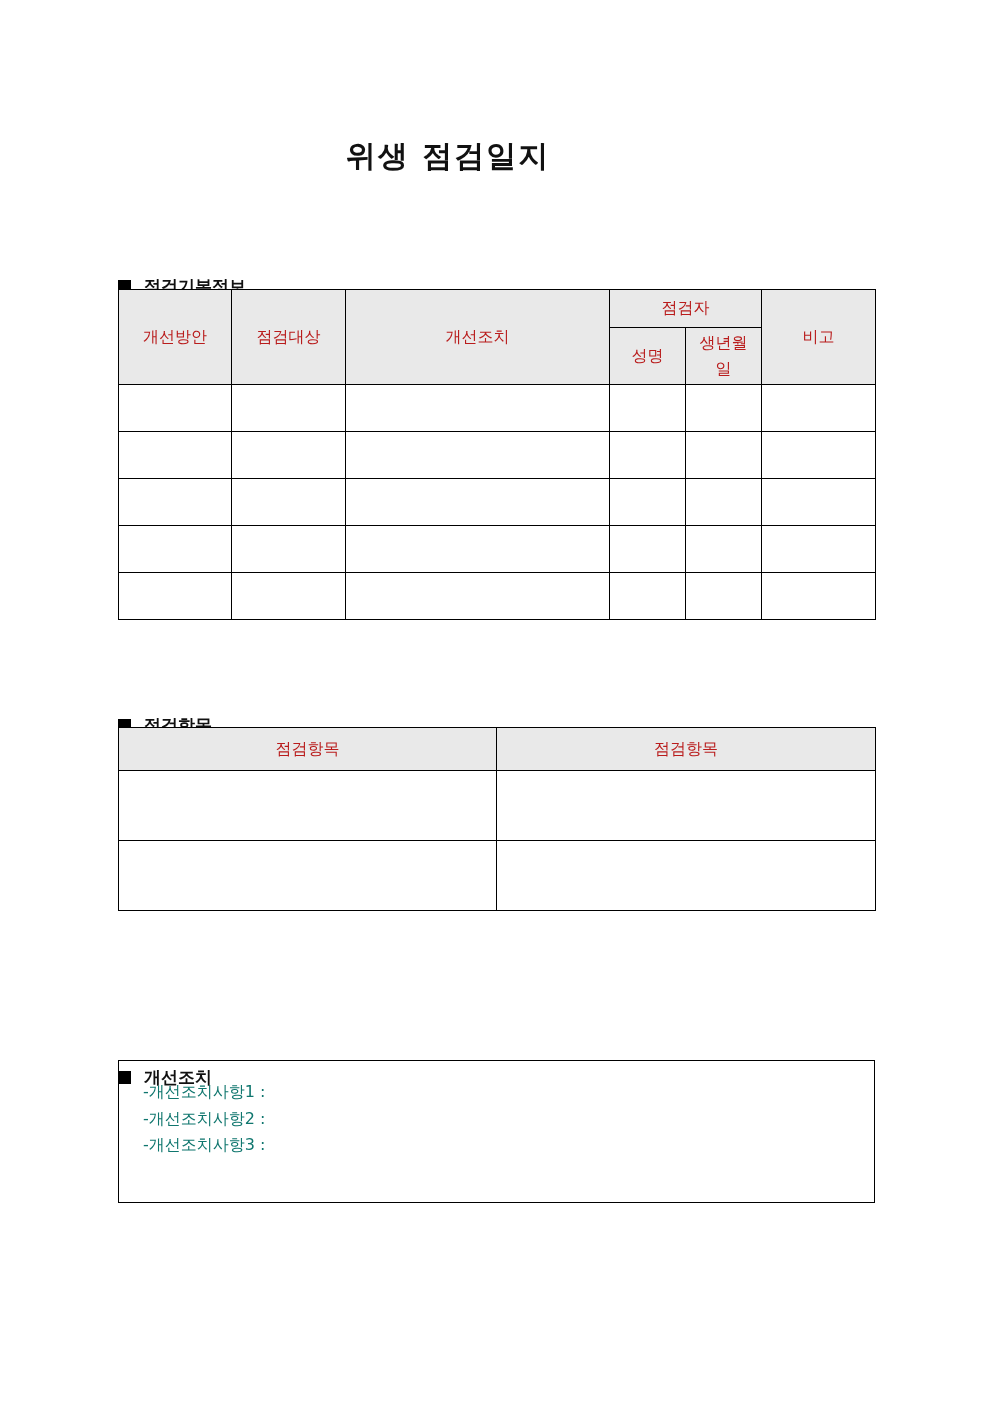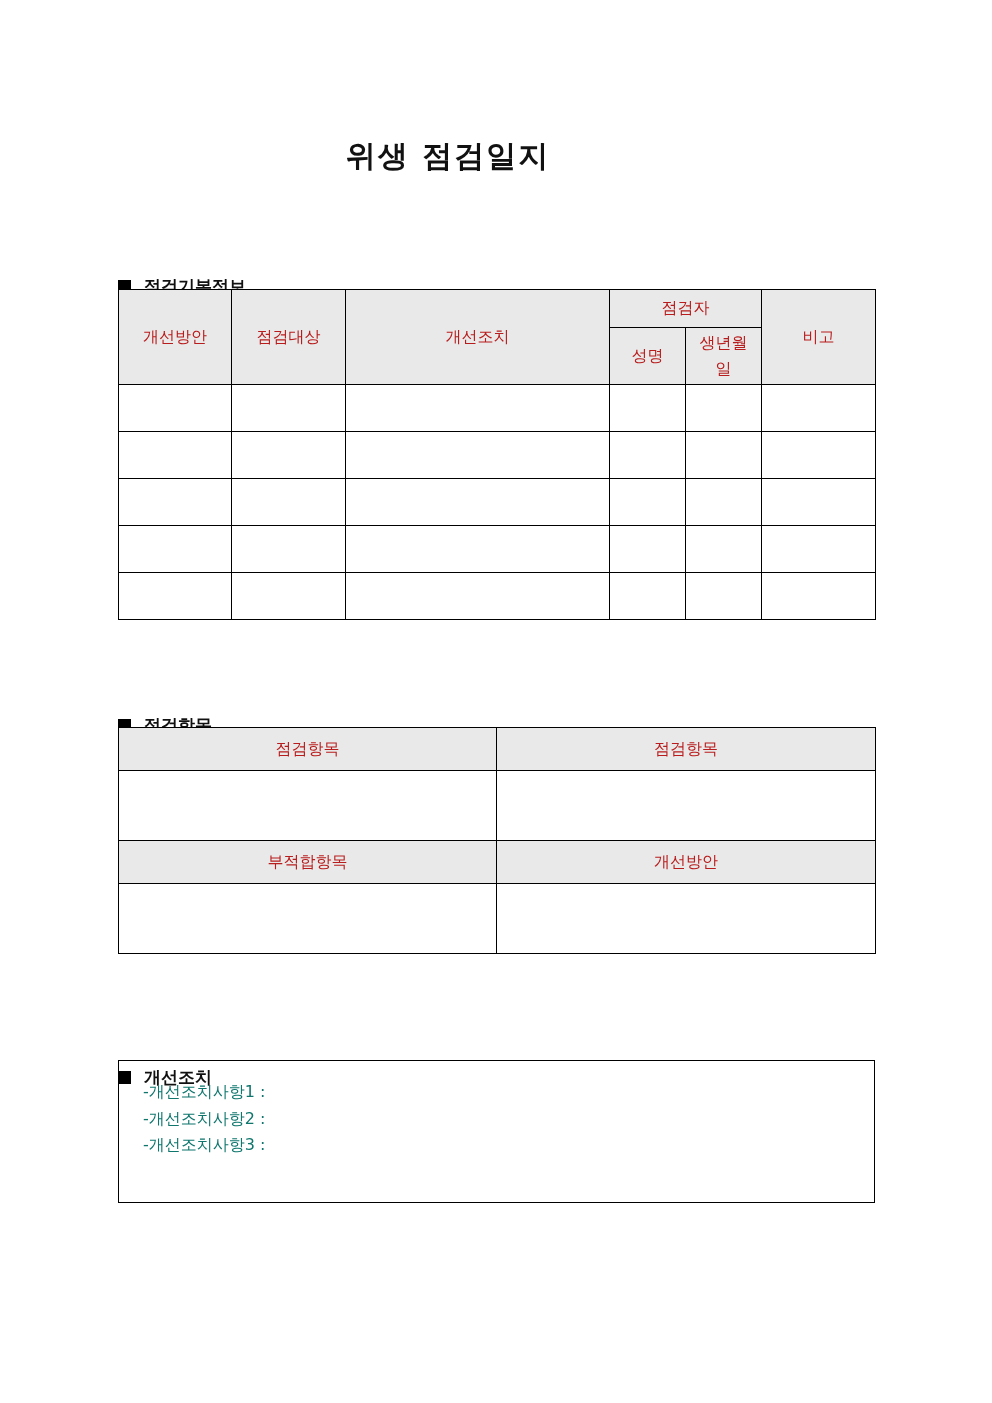--- a/index.html
+++ b/index.html
@@ -99,24 +99,20 @@
     </colgroup>
   <tbody>
       <tr style="height:43px">
     <td class="h">점검항목</td>
     <td class="h">점검항목</td>
   </tr>
   <tr style="height:70px">
     <td></td>
     <td></td>
   </tr>
-  <tr style="height:43px">
-    <td class="h">부적합항목</td>
-    <td class="h">개선방안</td>
-  </tr>
   <tr style="height:70px">
     <td></td>
     <td></td>
   </tr>
 </tbody>
   </table>
 
 <div class="sec" style="top:1046px">
   <span class="sq"></span>
   <span>개선조치</span>

